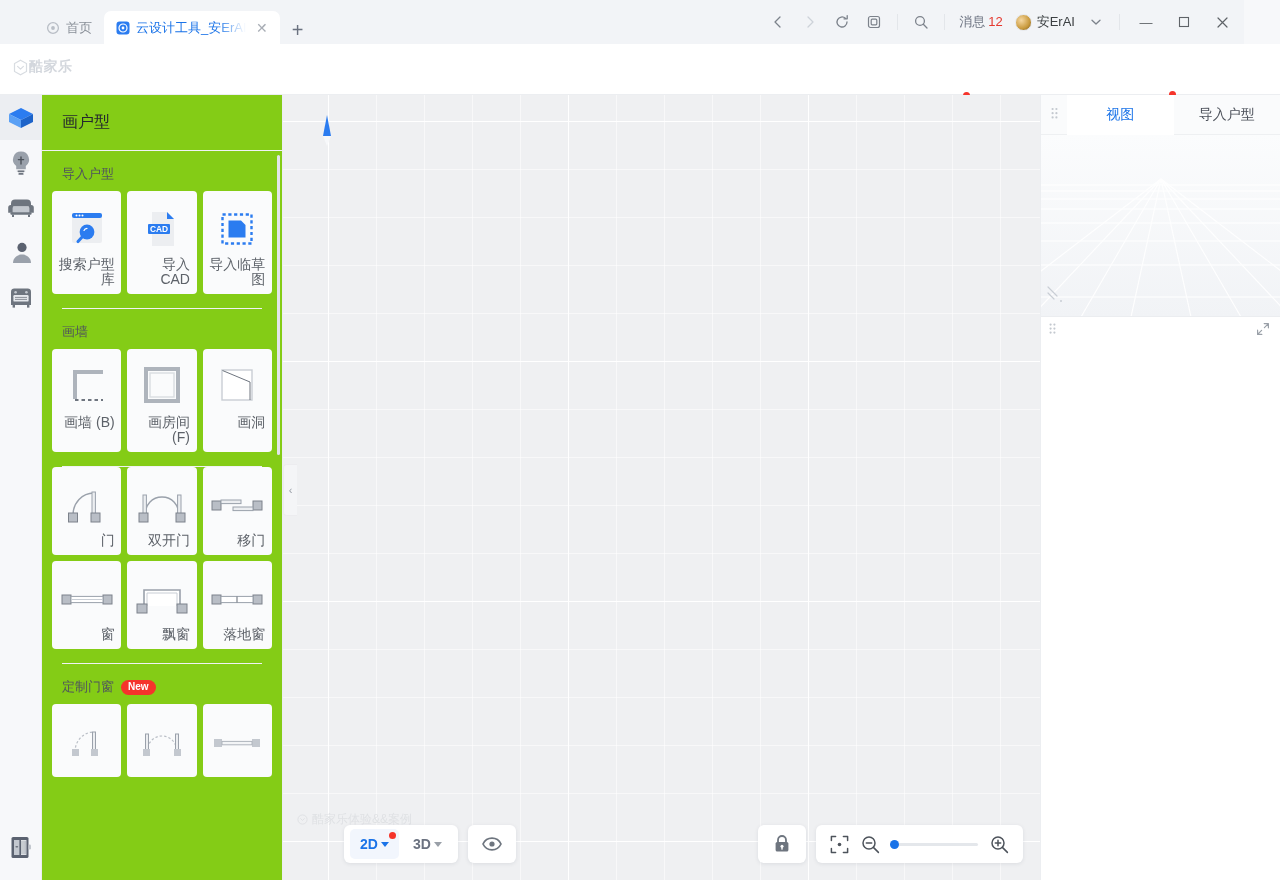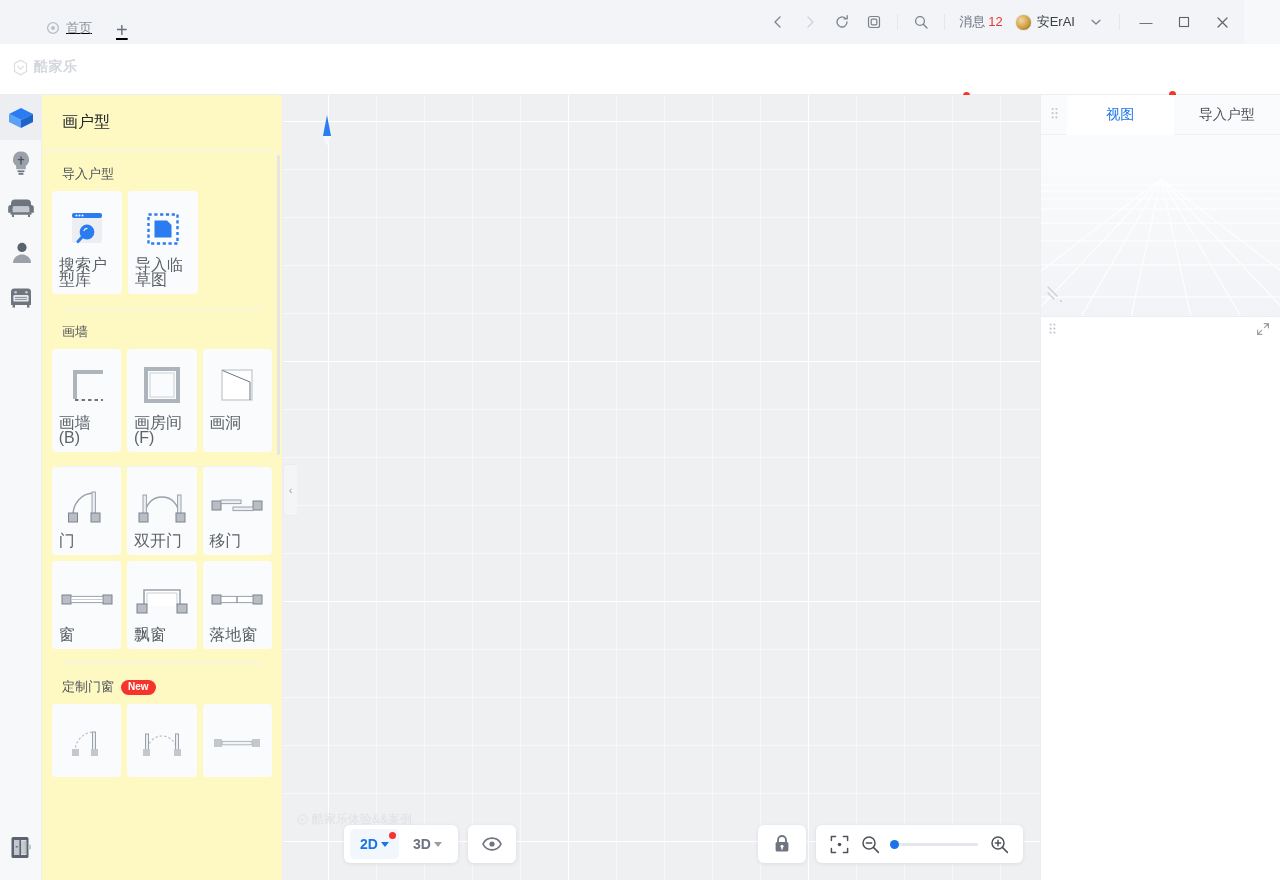--- a/index.html
+++ b/index.html
@@ -9,21 +9,21 @@
     background: #f7f8fa;
     overflow: hidden;
     -webkit-font-smoothing: antialiased;
   }
   .app { position: relative; width: 1280px; height: 880px; }
 
   
   .titlebar {
     position: absolute; left: 0; top: 0; width: 1244px; height: 44px;
     background: #f2f4f7;
-    display: flex; align-items: flex-end; text-decoration: underline;
+    display: flex; align-items: flex-end;
   }
   .tabs { display: flex; align-items: flex-end; height: 44px; padding-left: 34px; }
   .tab {
     height: 34px; display: flex; align-items: center; gap: 6px;
     padding: 0 12px; font-size: 13px; color: #8a9099;
     border-radius: 7px 7px 0 0; position: relative; top: 1px;
     max-width: 190px;
   }
   .tab.inactive { background: transparent; }
   .tab.active { background: #ffffff; color: #1a73e8; min-width: 148px; }
@@ -60,21 +60,21 @@
   .vsep { width: 1px; height: 16px; background: #e3e6ea; margin: 0 6px; }
   .win-btn { width: 36px; height: 30px; display:flex; align-items:center; justify-content:center; color:#5f6368; font-size: 13px;}
 
   
   .brandbar {
     position: absolute; left: 0; top: 44px; width: 1280px; height: 51px;
     background: #ffffff; border-bottom: 1px solid #eceef1;
   }
   .brand {
     position: absolute; left: 12px; top: 14px;
-    display: flex; align-items: center; gap: 5px;
+    display: flex; align-items: center; 
     color: #d3d7dd; font-size: 14px; font-weight: 600; letter-spacing: .5px;
   }
   .brand-mark { width: 17px; height: 17px; }
 
   .toolbar {
     position: absolute; left: 330px; top: 44px; height: 51px;
     display: flex; align-items: center; gap: 0;
   }
   .tool {
     position: relative; width: 52px; height: 51px;
@@ -116,21 +116,21 @@
   }
   .rail-item {
     width: 42px; height: 45px; display: flex; align-items: center; justify-content: center;
   }
   .rail-item.active { background: #eceef2; }
   .rail-bottom { position: absolute; left: 0; bottom: 10px; width: 42px; }
 
   
   .panel {
     position: absolute; left: 42px; top: 95px; width: 241px; height: 785px;
-    background: #fef9c3; border-right: 1px solid #eceef1;
+    background: #84cc16; border-right: 1px solid #eceef1;
   }
   .panel-head {
     height: 56px; display: flex; align-items: center; padding: 0 20px;
     font-size: 16px; color: #24282e; border-bottom: 1px solid #f0f2f4;
   }
   .panel-body { height: 729px; overflow: hidden; position: relative; }
   .grp-title {
     font-size: 13px; color: #50555c; padding: 14px 20px 8px 20px;
     display: flex; align-items: center; gap: 7px;
   }
@@ -139,21 +139,21 @@
     border-radius: 9px; padding: 1px 7px 2px; line-height: 12px;
   }
   .grid3 { display: flex; gap: 6px; padding: 0 10px; }
   .cell {
     width: 70px; border-radius: 4px; background: #fafbfc;
     display: flex; flex-direction: column; align-items: center;
     padding-top: 10px; padding-bottom: 7px;
   }
   .cell .cimg { height: 56px; display: flex; align-items: center; justify-content: center; }
   .cell .clab {
-    font-size: 16px; color: #5d6269; text-align: left; line-height: 15px;
+    font-size: 14px; color: #5d6269; text-align: right; line-height: 15px;
     width: 56px;
   }
   .grp-sep { height: 1px; background: #f0f2f4; margin: 14px 20px 0 20px; }
   .panel-scroll {
     position: absolute; right: 2px; top: 4px; width: 3px; height: 300px;
     background: #e2e5e9; border-radius: 2px;
   }
   .collapse-handle {
     position: absolute; left: 283px; top: 464px; width: 14px; height: 52px;
     background: #f4f5f7; border-radius: 4px 0 0 4px;
@@ -246,20 +246,31 @@
       <div class="tab inactive">
         <span class="favicon">
           <svg width="14" height="14" viewBox="0 0 14 14">
             <circle cx="7" cy="7" r="5.4" fill="none" stroke="#b9bec6" stroke-width="1.3"></circle>
             <circle cx="7" cy="7" r="1.9" fill="#b9bec6"></circle>
           </svg>
         </span>
         <span class="tlabel">首页</span>
       </div>
 
+      <div class="tab active">
+        <span class="favicon">
+          <svg width="14" height="14" viewBox="0 0 14 14">
+            <rect x="0.5" y="0.5" width="13" height="13" rx="3" fill="#2b7cf0"></rect>
+            <circle cx="7" cy="7" r="4" fill="none" stroke="#fff" stroke-width="1.2"></circle>
+            <circle cx="7" cy="7" r="1.4" fill="#fff"></circle>
+          </svg>
+        </span>
+        <span class="tlabel">云设计工具_安ErAI</span>
+        <span class="tab-close">✕</span>
+      </div>
 
       <div class="newtab">+</div>
     </div>
 
     <div class="title-right">
       <div class="tb-ico">
         <svg width="16" height="16" viewBox="0 0 16 16">
             <path d="M10 3L5 8l5 5" fill="none" stroke="#7c828b" stroke-width="1.3" stroke-linecap="round" stroke-linejoin="round"></path>
           </svg>
       </div>
@@ -590,20 +601,31 @@
               <rect x="8" y="7" width="30" height="5" rx="2" fill="#2b7cf0"></rect>
               <circle cx="12.5" cy="9.5" r="1" fill="#fff"></circle>
                 <circle cx="15.5" cy="9.5" r="1" fill="#fff"></circle>
                 <circle cx="18.5" cy="9.5" r="1" fill="#fff"></circle>
               <circle cx="23" cy="26" r="7.4" fill="#2b7cf0"></circle>
               <path d="M18.6 30.6L14 35.6" stroke="#2b7cf0" stroke-width="3" stroke-linecap="round"></path>
               <path d="M20 24.5a3.4 3.4 0 0 1 3-2.2" stroke="#fff" stroke-width="1.2" fill="none" stroke-linecap="round"></path>
             </svg>
           </span>
           <span class="clab">搜索户型库</span>
+        </div>
+        <div class="cell">
+          <span class="cimg">
+            <svg width="46" height="46" viewBox="0 0 46 46">
+              <path d="M13 6h15l7 7v27H13z" fill="#eceef1"></path>
+              <path d="M28 6l7 7h-7z" fill="#2b7cf0"></path>
+              <rect x="9" y="18" width="22" height="10" rx="1" fill="#2b7cf0"></rect>
+              <text x="20" y="26" font-size="8.4" font-weight="bold" font-family="Liberation Sans, sans-serif" fill="#fff" text-anchor="middle">CAD</text>
+            </svg>
+          </span>
+          <span class="clab">导入CAD</span>
         </div>
         <div class="cell">
           <span class="cimg">
             <svg width="46" height="46" viewBox="0 0 46 46">
               <rect x="8.5" y="8.5" width="29" height="29" fill="none" stroke="#2b7cf0" stroke-width="2.4" stroke-dasharray="3.2 2.6"></rect>
               <path d="M14.5 14.5h12.5l4.5 4.5v12.5H14.5z" fill="#2b7cf0"></path>
             </svg>
           </span>
           <span class="clab">导入临草图</span>
         </div>

